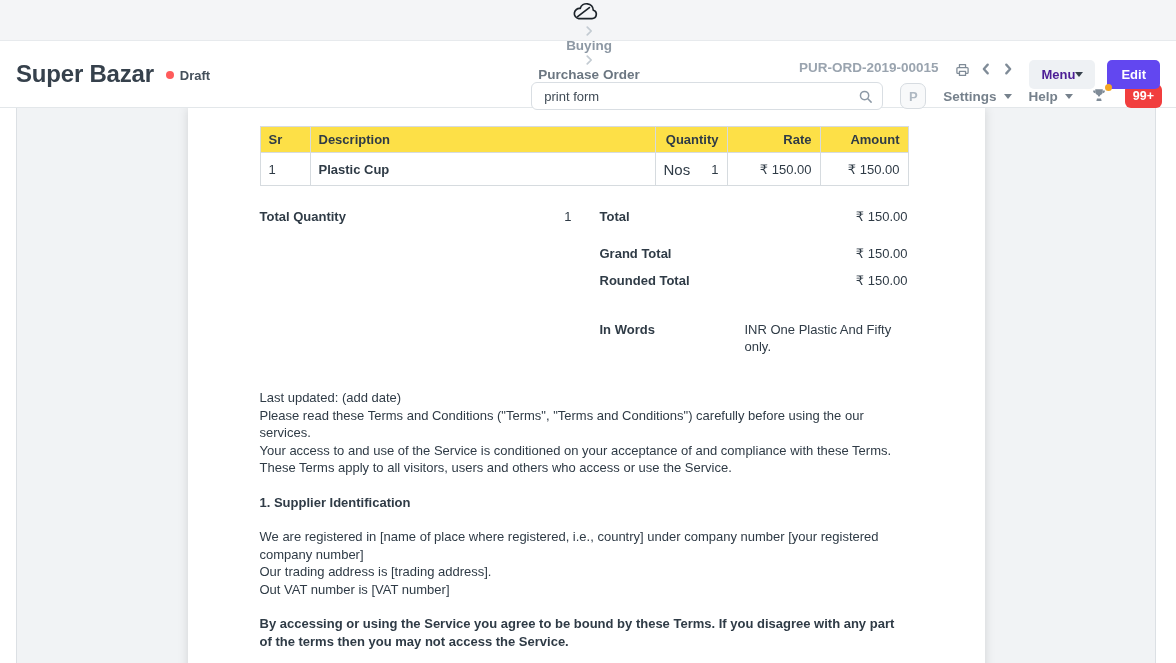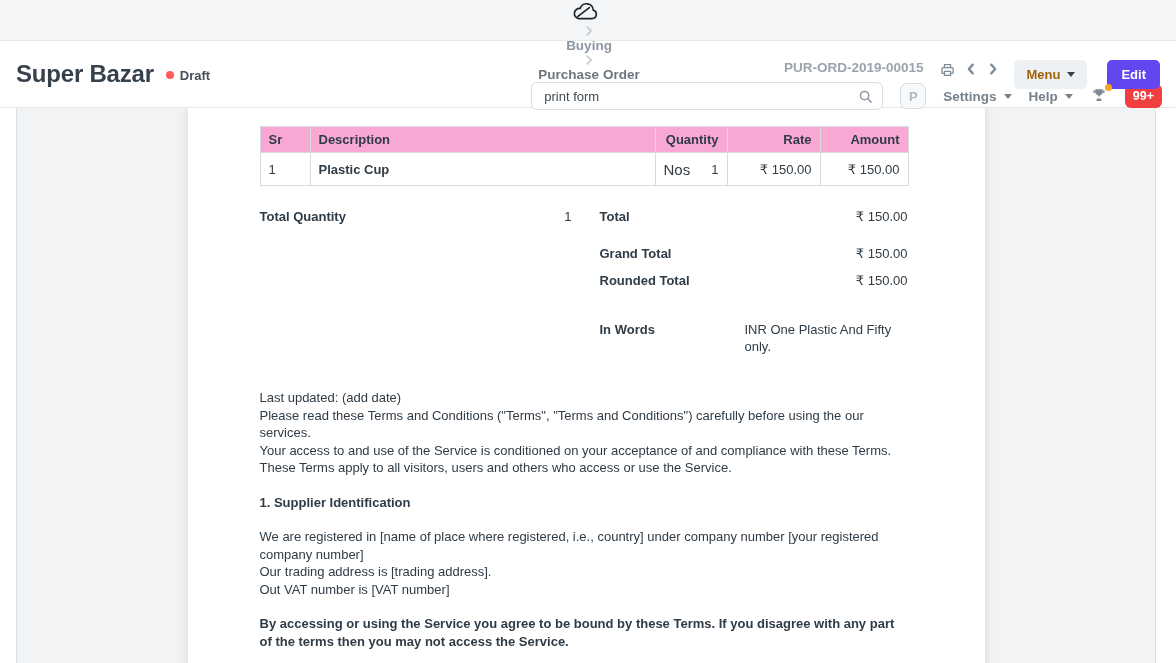--- a/index.html
+++ b/index.html
@@ -68,45 +68,45 @@
   }
   .indicator-label { font-size: 13px; font-weight: 700; color: #45505b; margin-top: 2px; }
   .ph-right { margin-left: auto; display: flex; align-items: flex-start; }
   .doc-id { font-size: 13.5px; font-weight: 600; color: #9aa4af; margin-right: 12px; white-space: nowrap; }
   .icon-btn {
     background: none; border: none; padding: 2px 4px; cursor: pointer;
     display: flex; align-items: center;
   }
   .menu-btn {
     background: #eef1f4; border: none; border-radius: 5px; padding: 7px 12px;
-    font-size: 13px; font-weight: 600; color: #a16207; display: flex;
-    align-items: center; gap: 7px; margin-left: 10px; cursor: pointer; font-family: inherit;
+    font-size: 13px; font-weight: 600; color: #4c1d95; display: flex;
+    align-items: center; margin-left: 10px; cursor: pointer; font-family: inherit;
   }
   .menu-btn .caret-down { border-top-color: #36414c; }
   .edit-btn {
     background: #6247f0; border: none; border-radius: 5px; padding: 7px 14px;
-    font-size: 13px; font-weight: 600; color: #fff; margin-left: 20px;
+    font-size: 13px; font-weight: 600; color: #fff; margin-left: 12px;
     cursor: pointer; font-family: inherit;
   }
 
   
   .content {
     height: 555px; margin: 0 20px 0 16px;
     border-left: 1px solid #dce0e4; border-right: 1px solid #dce0e4;
     background: #f1f3f5; overflow: hidden;
   }
   .paper {
     width: 797px; margin: 0 auto; min-height: 100%; background: #fff;
     box-shadow: 0 0 10px rgba(0,0,0,0.13);
     padding: 18px 77px 20px 72px; color: #2f3b46; font-size: 13px;
   }
   .items-table { width: 100%; border-collapse: collapse; table-layout: fixed; }
   .items-table th, .items-table td { border: 1px solid #d6dbdf; padding: 4px 8px; }
   .items-table th {
-    background: #f9a8d4; font-weight: 700; text-align: left;
+    background: #fde047; font-weight: 700; text-align: left;
     font-size: 13px; color: #2f3b46; height: 26px;
   }
   .items-table td { height: 33px; font-size: 13px; }
   .items-table .num { text-align: right; }
   .desc-cell { font-weight: 700; }
   .qty-cell { display: flex; justify-content: space-between; align-items: center; }
   .uom { font-size: 15px; }
 
   .totals { margin-top: 22px; display: flex; line-height: 17px; }
   .totals-left { width: 312px; display: flex; justify-content: space-between; align-items: flex-start; }

